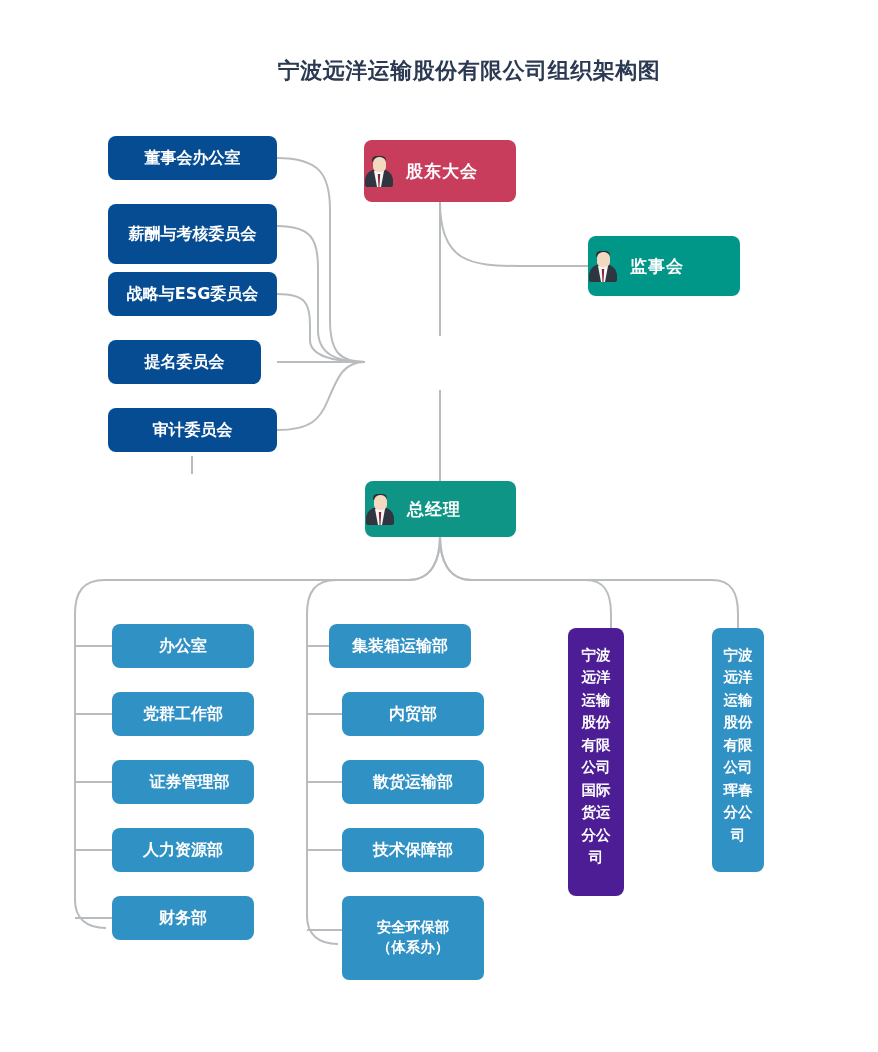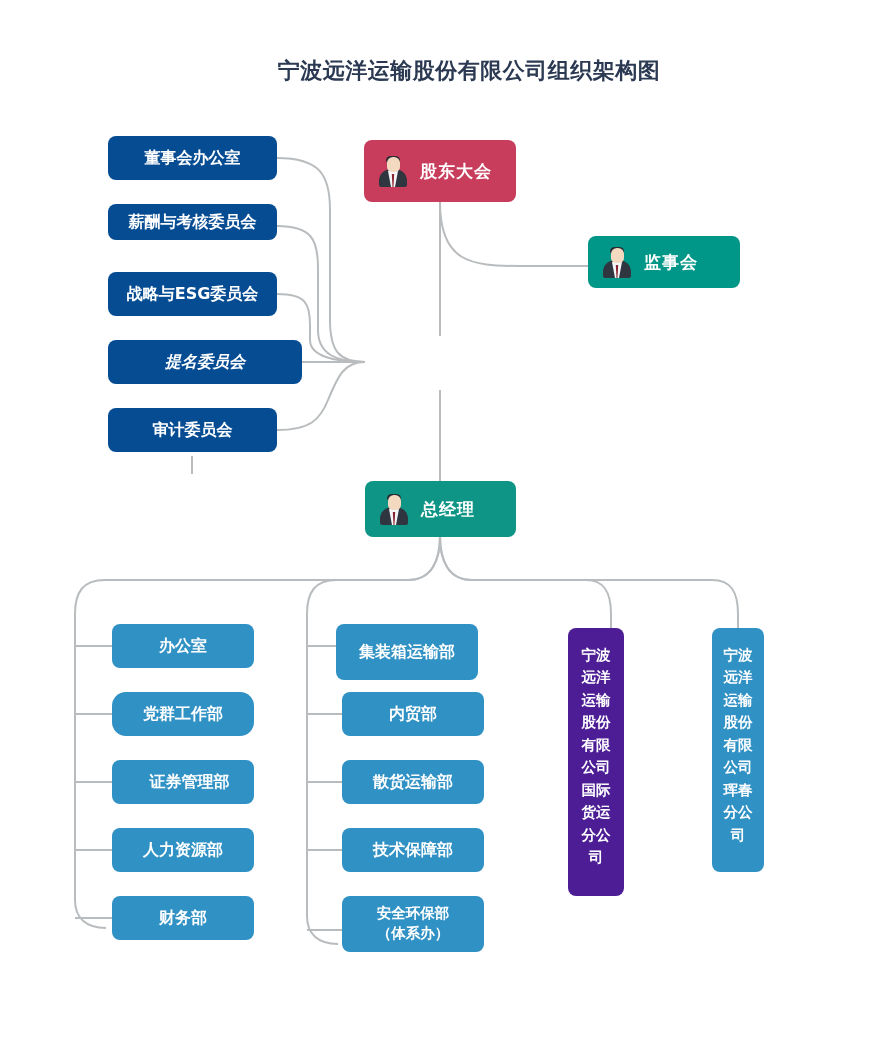--- a/index.html
+++ b/index.html
@@ -48,21 +48,21 @@
     font-weight: bold;
     text-align: center;
     line-height: 1.35;
   }
   .node .label {
     display: block;
   }
   
   .node.exec {
     justify-content: flex-start;
-    padding-left: 14px;
+    padding-left: 0;
     font-size: 17px;
   }
   .node.exec .label {
     margin-left: 12px;
     font-size: 17px;
     letter-spacing: 1px;
   }
   .avatar {
     width: 30px;
     height: 32px;
@@ -186,21 +186,21 @@
     <span class="avatar">
       <span class="body"></span>
         <span class="shirt"></span>
         <span class="tie"></span>
       <span class="hair"></span>
         <span class="head"></span>
     </span>
     <span class="label">股东大会</span>
   </div>
 
-  <div class="node exec" style="left:588px; top:236px; width:152px; height:52px; background:#009688;">
+  <div class="node exec" style="left:588px; top:236px; width:152px; height:60px; background:#009688;">
     <span class="avatar">
       <span class="body"></span>
         <span class="shirt"></span>
         <span class="tie"></span>
       <span class="hair"></span>
         <span class="head"></span>
     </span>
     <span class="label">监事会</span>
   </div>
 
@@ -212,62 +212,62 @@
         <span class="tie"></span>
       <span class="hair"></span>
         <span class="head"></span>
     </span>
     <span class="label">总经理</span>
   </div>
 
   <div class="node box" style="left:108px; top:136px; width:169px; height:44px; background:#064C93;">
     <span class="label">董事会办公室</span>
   </div>
-  <div class="node box" style="left:108px; top:204px; width:169px; height:36px; background:#064C93;">
+  <div class="node box" style="left:108px; top:204px; width:169px; height:60px; background:#064C93;">
     <span class="label">薪酬与考核委员会</span>
   </div>
   <div class="node box" style="left:108px; top:272px; width:169px; height:44px; background:#064C93;">
     <span class="label">战略与ESG委员会</span>
   </div>
-  <div class="node box" style="left:108px; top:340px; width:194px; height:44px; background:#064C93;font-style:italic;">
+  <div class="node box" style="left:108px; top:340px; width:153px; height:44px; background:#064C93;">
     <span class="label">提名委员会</span>
   </div>
   <div class="node box" style="left:108px; top:408px; width:169px; height:44px; background:#064C93;">
     <span class="label">审计委员会</span>
   </div>
 
   <div class="node box" style="left:112px; top:624px; width:142px; height:44px; background:#3091C4;">
     <span class="label">办公室</span>
   </div>
-  <div class="node box" style="left:112px; top:692px; width:142px; height:44px; background:#3091C4;border-radius:14px;">
+  <div class="node box" style="left:112px; top:692px; width:142px; height:44px; background:#3091C4;">
     <span class="label">党群工作部</span>
   </div>
   <div class="node box" style="left:112px; top:760px; width:142px; height:44px; background:#3091C4;padding-left:13px;">
     <span class="label">证券管理部</span>
   </div>
   <div class="node box" style="left:112px; top:828px; width:142px; height:44px; background:#3091C4;">
     <span class="label">人力资源部</span>
   </div>
   <div class="node box" style="left:112px; top:896px; width:142px; height:44px; background:#3091C4;">
     <span class="label">财务部</span>
   </div>
 
-  <div class="node box" style="left:336px; top:624px; width:142px; height:56px; background:#3091C4;text-align:right;">
+  <div class="node box" style="left:329px; top:624px; width:142px; height:44px; background:#3091C4;text-align:right;">
     <span class="label">集装箱运输部</span>
   </div>
   <div class="node box" style="left:342px; top:692px; width:142px; height:44px; background:#3091C4;">
     <span class="label">内贸部</span>
   </div>
   <div class="node box" style="left:342px; top:760px; width:142px; height:44px; background:#3091C4;">
     <span class="label">散货运输部</span>
   </div>
   <div class="node box" style="left:342px; top:828px; width:142px; height:44px; background:#3091C4;">
     <span class="label">技术保障部</span>
   </div>
-  <div class="node box" style="left:342px; top:896px; width:142px; height:56px; background:#3091C4; font-size:14.5px;">
+  <div class="node box" style="left:342px; top:896px; width:142px; height:84px; background:#3091C4; font-size:14.5px;border-radius:7px;">
     <span class="label" style="width:6.2em; word-break:break-all;">安全环保部（体系办）</span>
   </div>
 
   <div class="node vertical" style="left:568px; top:628px; width:56px; height:268px; background:#4c1d95;">
     <span class="label">宁波远洋运输股份有限公司国际货运分公司</span>
   </div>
   <div class="node vertical" style="left:712px; top:628px; width:52px; height:244px; background:#3091C4;">
     <span class="label">宁波远洋运输股份有限公司珲春分公司</span>
   </div>
 

